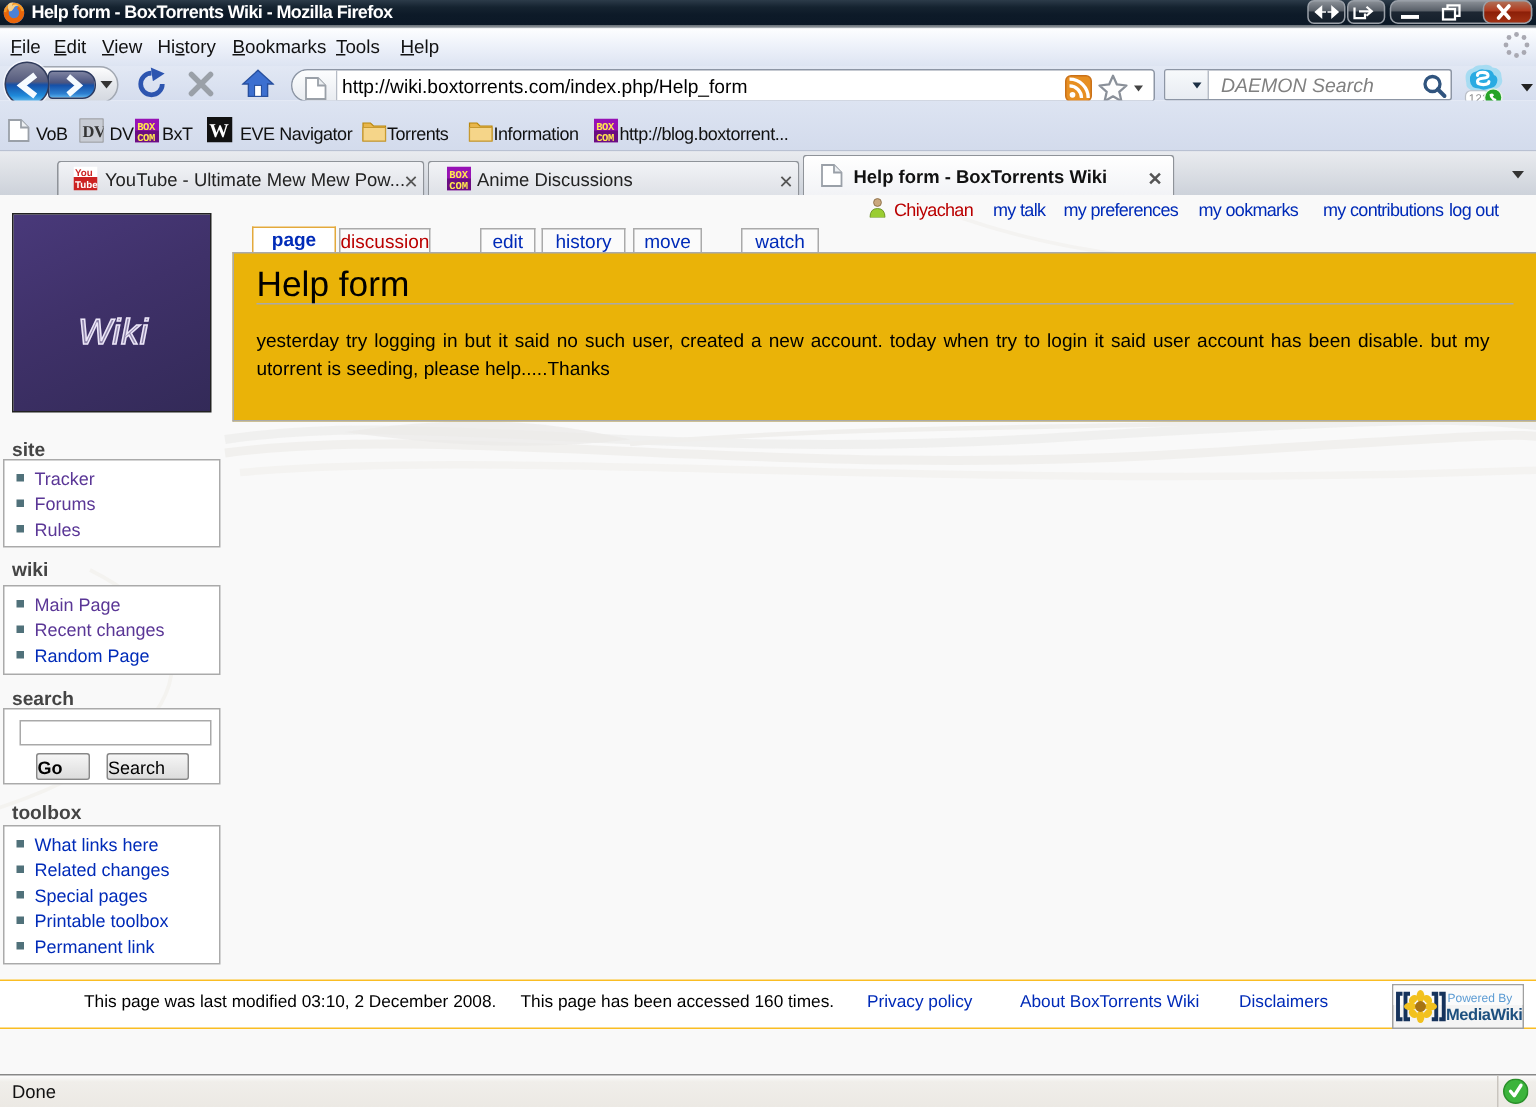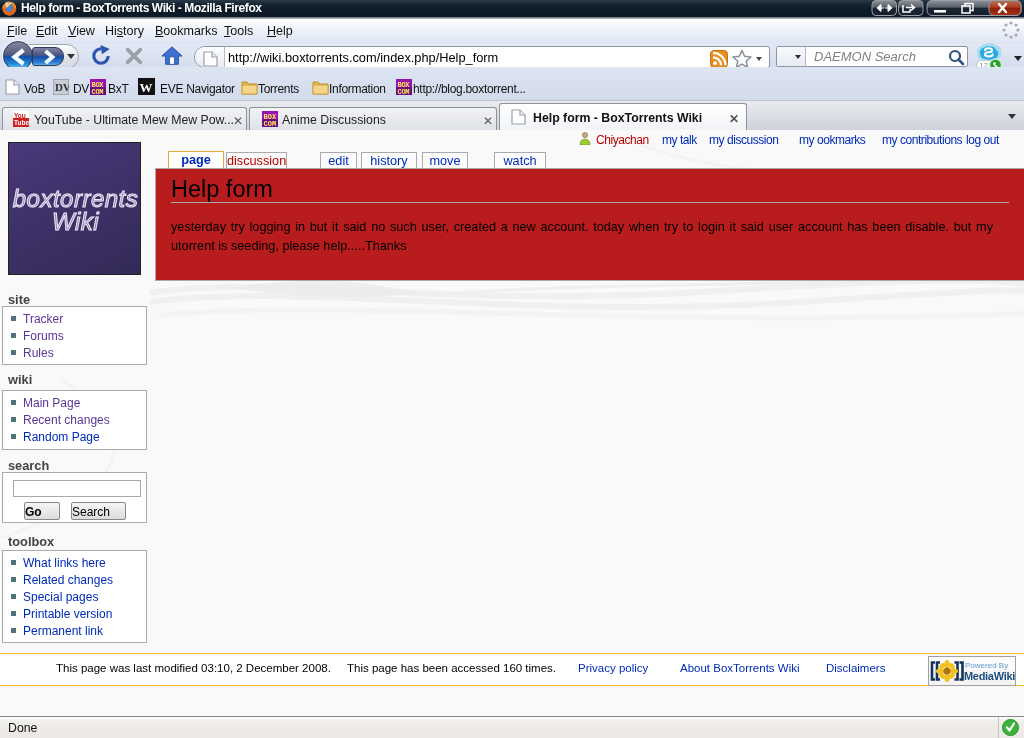--- a/index.html
+++ b/index.html
@@ -50,37 +50,37 @@
 
 #bookmarks { left:0; top:67px; width:1024px; height:34px;
   background:linear-gradient(#dde4f2, #d3dbec); border-bottom:1px solid #b9c1d2;
   font-size:12px; letter-spacing:-0.3px; color:#111; }
 #bookmarks span.bt { position:absolute; top:15px; }
 
 
 #tabbar { left:0; top:101px; width:1024px; height:29px;
   background:linear-gradient(#e9ebef,#cdd2da); }
 .tab { position:absolute; top:6px; height:23px; border:1px solid #8f9399; border-bottom:none;
-  border-radius:3px 3px 0 0; background:linear-gradient(#f2f3f6,#dee1e7); font-size:12.3px; color:#222; }
+  border-radius:3px 3px 0 0; background:linear-gradient(#f2f3f6,#dee1e7); font-size:12.3px; color:#222;margin-left:36px; }
 .tab.active { top:2px; height:27px; background:linear-gradient(#ffffff,#f2f3f6); font-weight:bold; color:#111; }
 .tabx { position:absolute; color:#555; font-size:12px; font-weight:normal; }
 
 
 #page { left:0; top:130px; width:1024px; height:586px; background:#f9f9f9; overflow:hidden;
   font-size:12.7px; }
 a.mwb { color:#002bb8; text-decoration:none; }
 a.mwv { color:#5a3696; text-decoration:none; }
 a.mwr { color:#ba0000; text-decoration:none; }
 .pers { top:3px; font-size:12px; letter-spacing:-0.45px; }
 
 #plogo { left:8px; top:12px; width:133px; height:133px; background:linear-gradient(155deg,#49397a 0%, #3f3169 45%, #332a58 100%); border:1px solid #222; }
 #plogo .l1 { position:absolute; left:0; width:133px; text-align:center; font-style:italic; color:rgba(245,240,255,0.45); -webkit-text-stroke:1px #ece6f8; letter-spacing:0.5px; }
 
 .ctab { position:absolute; background:#fbfbfb; border:1px solid #aaa; border-bottom:none; font-size:12.7px; text-align:center; }
-#content { left:155px; top:38px; width:869px; height:113px; background:#b91c1c; border:1px solid #aaa; border-right:none; }
+#content { left:155px; top:38px; width:869px; height:113px; background:#eab308; border:1px solid #aaa; border-right:none; }
 #content h1 { font-family:"Liberation Sans", sans-serif; font-weight:normal; font-size:23.5px; color:#000; border-bottom:1px solid #aaa; padding-bottom:1px; margin:9px 15px 0 15px; line-height:23px; }
 #content p { margin:15px 18px 0 15px; text-align:justify; color:#000; line-height:19px; }
 
 .shead { position:absolute; left:8px; font-size:12.8px; color:#444;font-weight:bold; }
 .sbox { position:absolute; left:2px; width:145px; background:#fff; border:1px solid #aaa; font-size:12px; }
 .sbox ul { list-style:none; padding:4px 0 6px 0; }
 .sbox li { padding:2px 0 2px 20px; position:relative; line-height:13px; }
 .sbox li:before { content:""; position:absolute; left:8px; top:5px; width:5px; height:5px; background:#50717a; }
 
 #sinput { position:absolute; left:10px; top:7px; width:128px; height:17px; border:1px solid #a9a9a9; background:#fff; }
@@ -311,27 +311,26 @@
         <path d="M640 15 C 800 70, 930 25, 1040 80" stroke="#f4f3f1" stroke-width="2.5"></path>
       </g>
     </svg>
 
     <svg class="abs" style="left:579px;top:2px" width="12" height="13" viewBox="0 0 12 13">
       <circle cx="6" cy="3" r="2.6" fill="#caa87e" stroke="#8a6d45" stroke-width="0.6"></circle>
       <path d="M1 13 q0 -6 5 -6 q5 0 5 6 z" fill="#9acd32" stroke="#6b8e23" stroke-width="0.6"></path>
     </svg>
     <span class="abs pers" style="left:596px"><a class="mwr">Chiyachan</a></span>
     <span class="abs pers" style="left:662px"><a class="mwb">my talk</a></span>
-    <span class="abs pers" style="left:709px"><a class="mwb">my discussion</a></span>
+    <span class="abs pers" style="left:709px"><a class="mwb">my preferences</a></span>
     <span class="abs pers" style="left:799px"><a class="mwb">my ookmarks</a></span>
     <span class="abs pers" style="left:882px"><a class="mwb">my contributions</a></span>
     <span class="abs pers" style="left:966px"><a class="mwb">log out</a></span>
 
     <div id="plogo" class="abs">
-      <div class="l1" style="top:42px;font-size:24px">boxtorrents</div>
       <div class="l1" style="top:65px;font-size:24px">Wiki</div>
     </div>
 
     <div class="ctab" style="left:168px;top:21px;width:56px;height:17px;border-color:#e3a93c;background:#fff;z-index:3"><a class="mwb" style="font-weight:bold;position:relative;top:1px">page</a></div>
     <div class="ctab" style="left:226px;top:22px;width:61px;height:16px"><a class="mwr" style="position:relative;top:1px">discussion</a></div>
     <div class="ctab" style="left:320px;top:22px;width:37px;height:16px"><a class="mwb" style="position:relative;top:1px">edit</a></div>
     <div class="ctab" style="left:361px;top:22px;width:56px;height:16px"><a class="mwb" style="position:relative;top:1px">history</a></div>
     <div class="ctab" style="left:422px;top:22px;width:46px;height:16px"><a class="mwb" style="position:relative;top:1px">move</a></div>
     <div class="ctab" style="left:494px;top:22px;width:52px;height:16px"><a class="mwb" style="position:relative;top:1px">watch</a></div>
 
@@ -361,21 +360,21 @@
       <input id="sinput" type="text" style="">
       <div class="sbtn" style="left:21px;width:36px"><b style="position:relative;top:2px">Go</b></div>
       <div class="sbtn" style="left:68px;width:55px"><span style="position:relative;top:2px">Search</span></div>
     </div>
     <div class="shead" style="top:404px">toolbox</div>
     <div class="sbox" style="top:420px;height:93px">
       <ul>
         <li><a class="mwb">What links here</a></li>
         <li><a class="mwb">Related changes</a></li>
         <li><a class="mwb">Special pages</a></li>
-        <li><a class="mwb">Printable version</a></li>
+        <li><a class="mwb">Printable toolbox</a></li>
         <li><a class="mwb">Permanent link</a></li>
       </ul>
     </div>
 
     <div id="footer" class="abs">
       <span class="fi" style="left:56px">This page was last modified 03:10, 2 December 2008.</span>
       <span class="fi" style="left:347px">This page has been accessed 160 times.</span>
       <a class="mwb fi" style="left:578px">Privacy policy</a>
       <a class="mwb fi" style="left:680px">About BoxTorrents Wiki</a>
       <a class="mwb fi" style="left:826px">Disclaimers</a>

